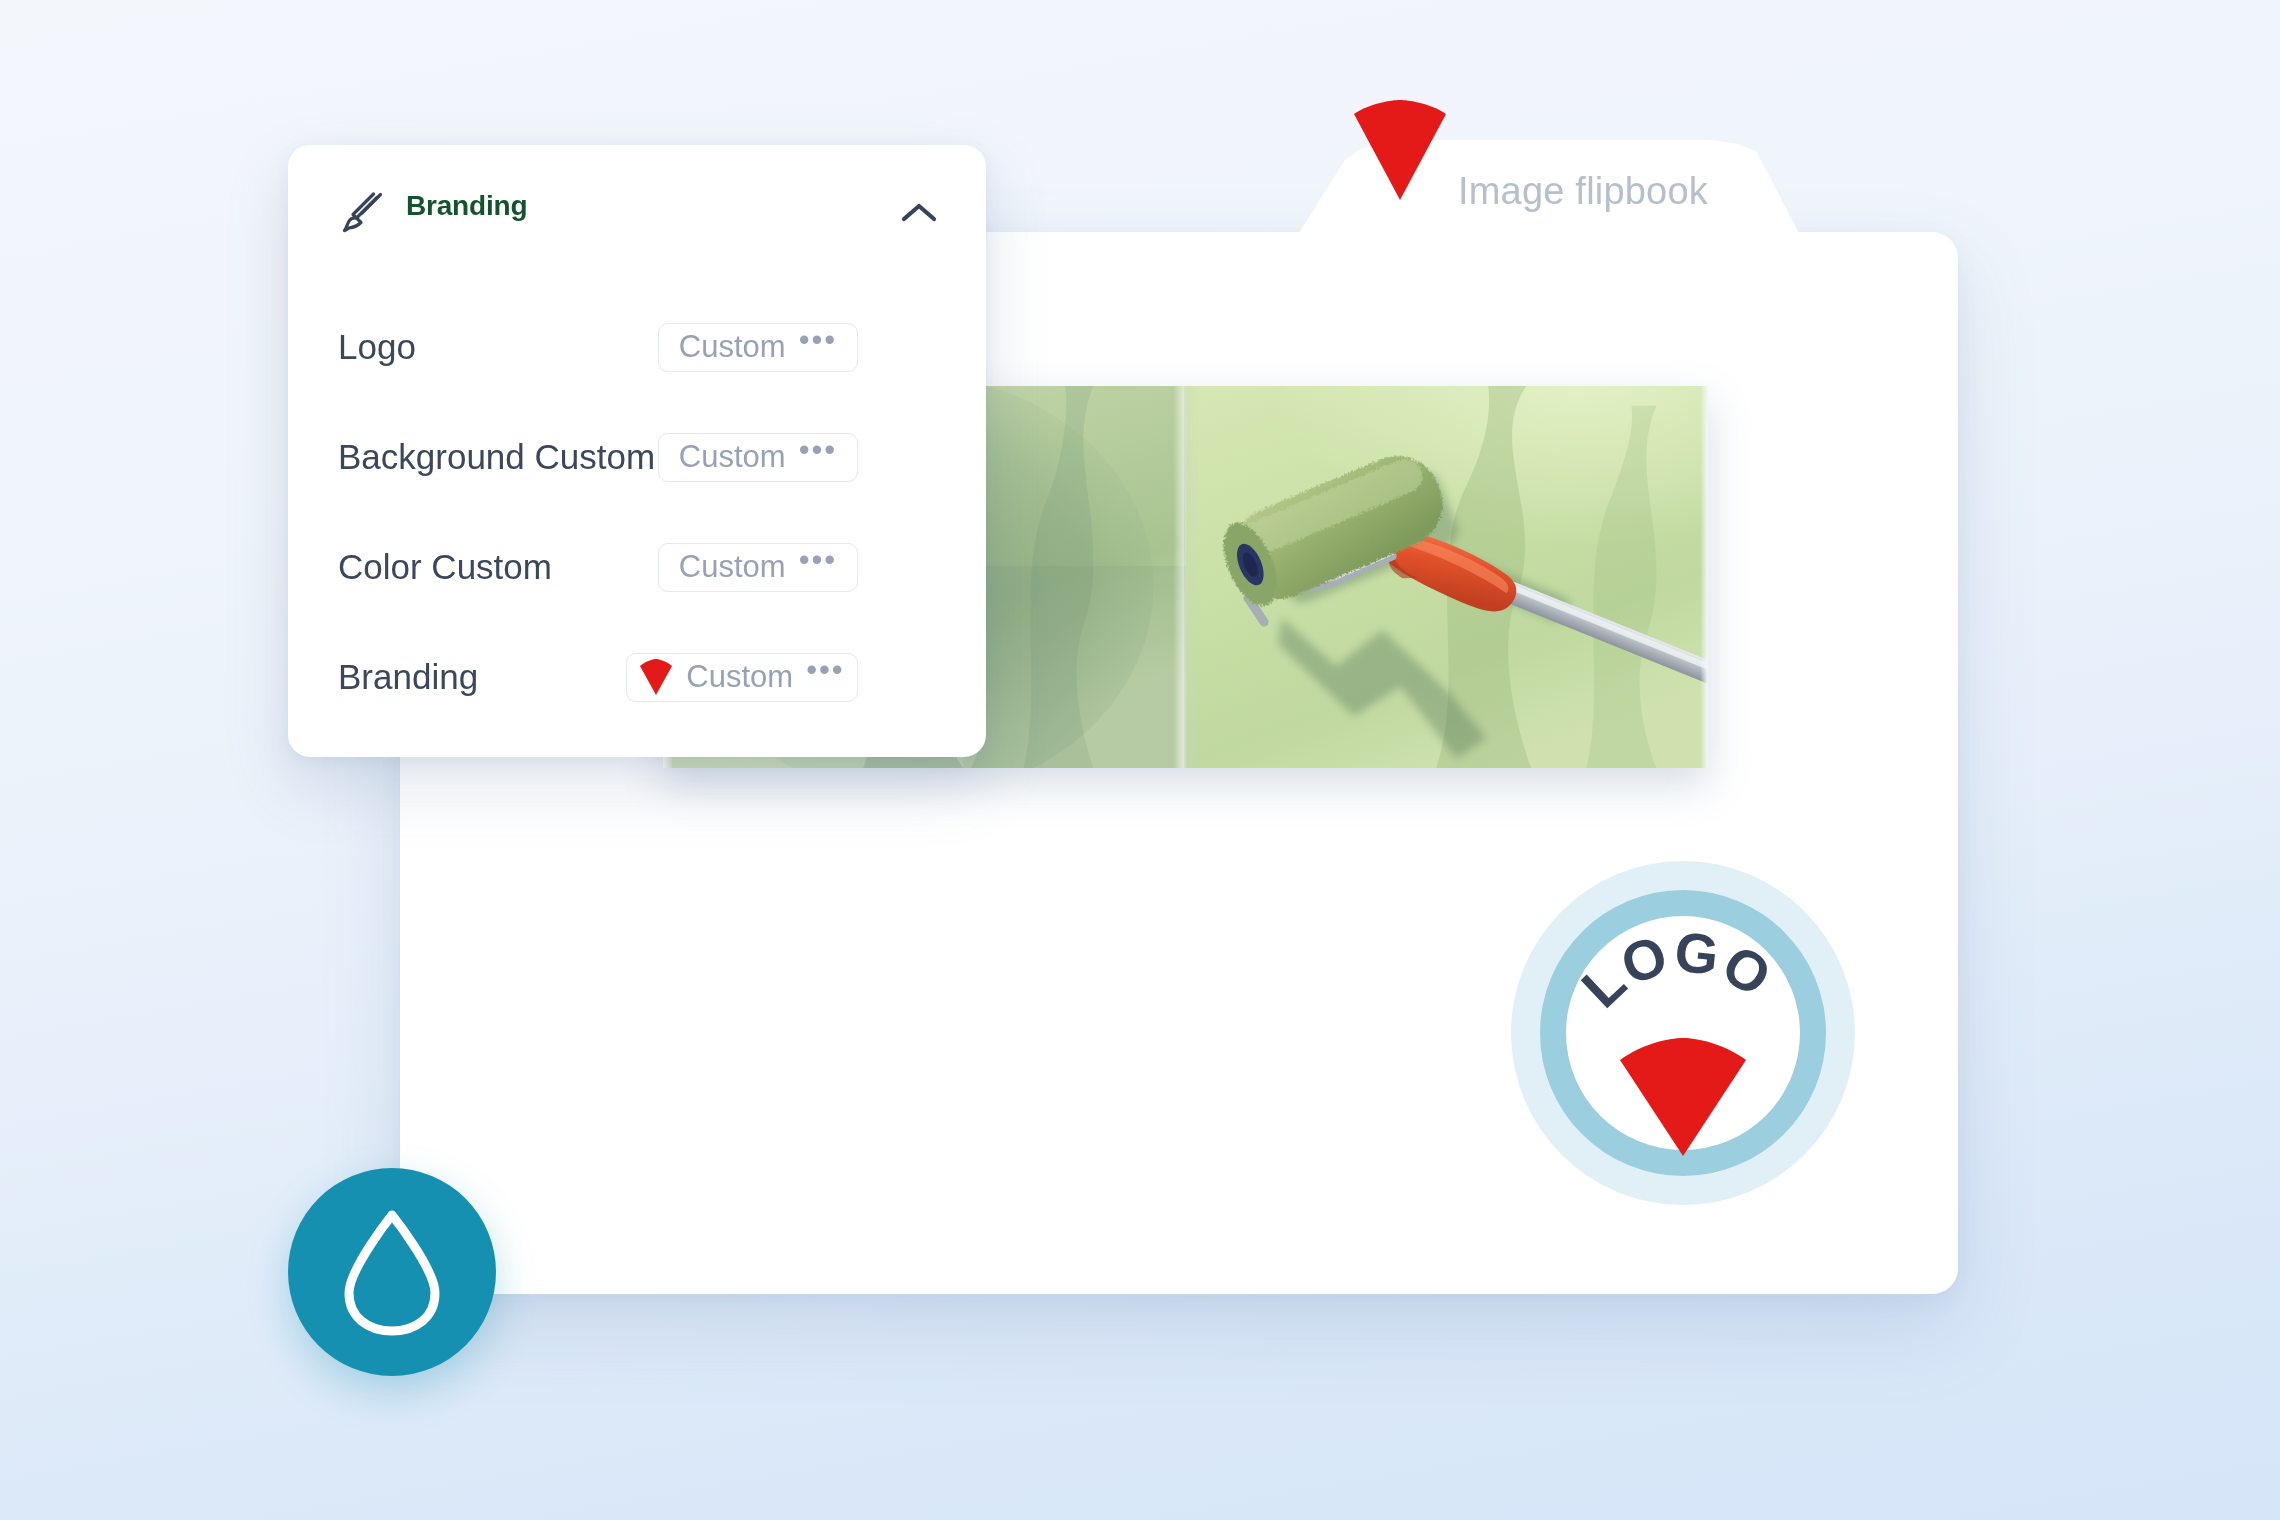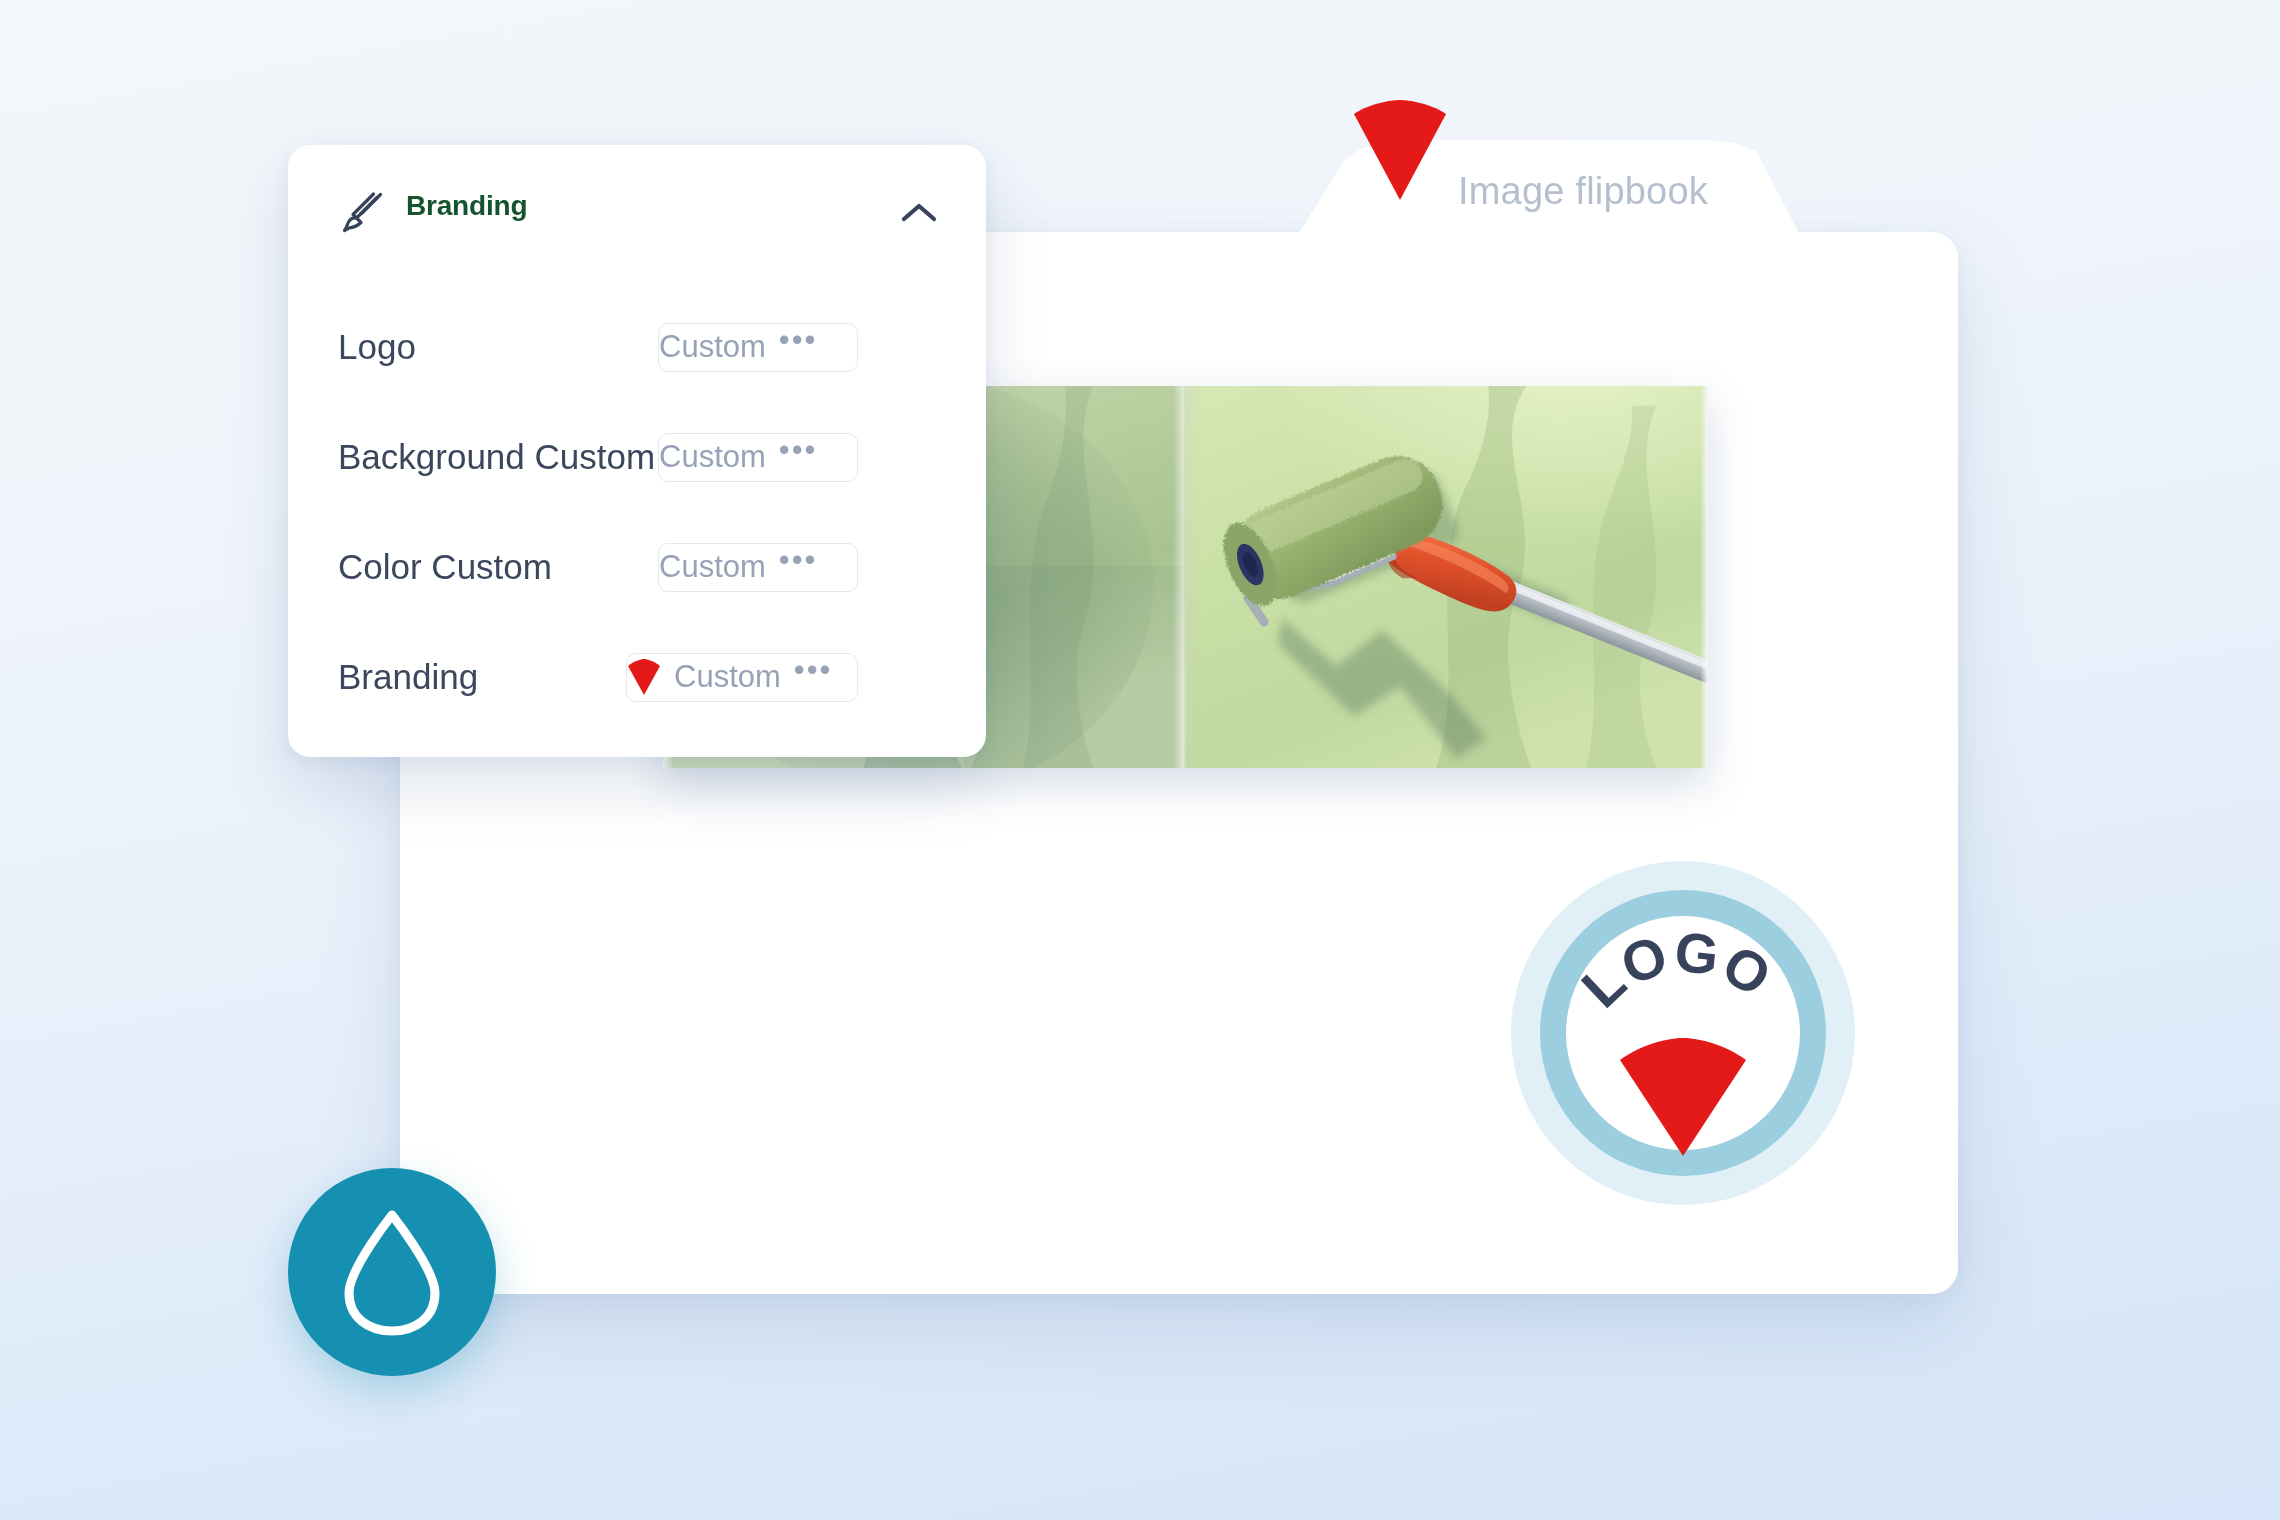--- a/index.html
+++ b/index.html
@@ -175,20 +175,21 @@
     white-space: nowrap;
   }
   .custom-btn {
     position: absolute;
     height: 49px;
     border: 1.5px solid #e4e8ef;
     border-radius: 10px;
     background: #ffffff;
     display: flex;
     align-items: center;
+    justify-content: center;
     gap: 13px;
     cursor: pointer;
     box-sizing: border-box;
   }
   .custom-btn .btn-text {
     font-size: 31px;
     color: #98a2b6;
     white-space: nowrap;
   }
   .dots {

